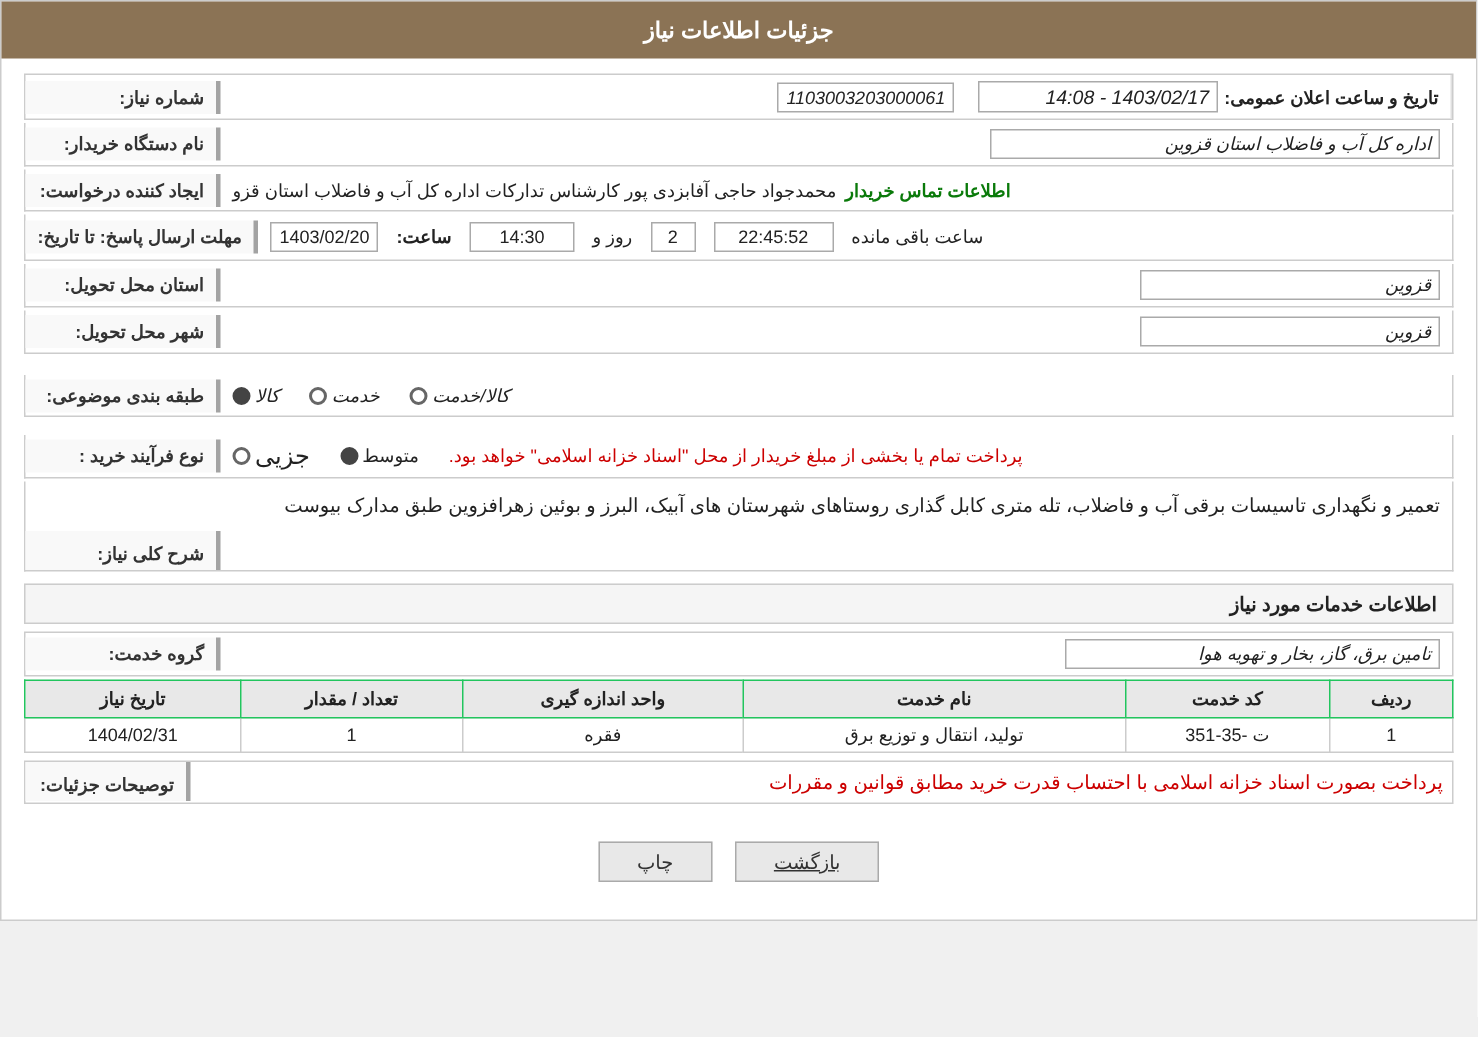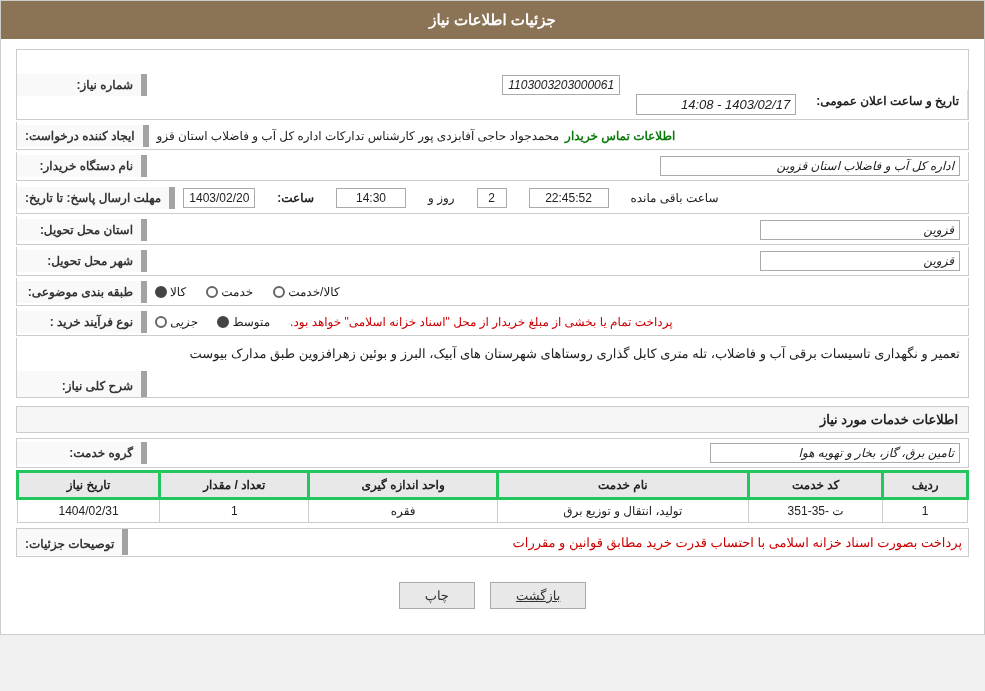--- a/index.html
+++ b/index.html
@@ -45,21 +45,21 @@
     .info-row:last-child {
       border-bottom: none;
     }
     .info-label {
       background: #f9f9f9;
       padding: 4px 8px;
       font-weight: bold;
       white-space: nowrap;
       min-width: 130px;
       text-align: right;
-      border-right: 6px solid #a3a3a3;
+      border-right: 3px solid #a3a3a3;
       color: #333;
       font-size: 12px;
     }
     .info-value {
       padding: 4px 8px;
       flex: 1;
       text-align: right;
       font-size: 12px;
     }
     .input-box {
@@ -75,20 +75,21 @@
       font-weight: bold;
     }
     
     .radio-row {
       display: flex;
       flex-direction: row-reverse;
       align-items: flex-start;
       padding: 4px 8px;
       gap: 15px;
       font-size: 12px;
+      font-style: italic;
     }
     .radio-item {
       display: flex;
       align-items: center;
       gap: 3px;
     }
     .radio-circle {
       width: 12px;
       height: 12px;
       border-radius: 50%;
@@ -102,21 +103,21 @@
     }
     
     .data-table {
       width: 100%;
       border-collapse: collapse;
       border: 1px solid #ccc;
       font-size: 12px;
     }
     .data-table th {
       background: #e8e8e8;
-      border: 3px solid #22c55e;
+      border: 1px solid #22c55e;
       padding: 5px 8px;
       text-align: center;
       font-weight: bold;
     }
     .data-table td {
       border: 1px solid #ccc;
       padding: 4px 8px;
       text-align: center;
     }
     .data-table tr:nth-child(even) td {
@@ -165,69 +166,69 @@
 
   <div class="header-bar">جزئیات اطلاعات نیاز</div>
 
   <div class="content relative-wrapper">
 
     <div class="info-row" style="border:1px solid #ccc; margin-bottom:2px;">
       <div class="info-label">شماره نیاز:</div>
       <div class="info-value">
         <span class="input-box">1103003203000061</span>
       </div>
-      <div style="display:flex; flex-direction:row-reverse; align-items:flex-start; padding: 4px 8px; gap:20px; border-right: 1px solid #e0e0e0; min-width: 300px; margin-top: 40px;">
+      <div style="display:flex; flex-direction:row-reverse; align-items:center; padding: 4px 8px; gap:4px; border-right: 1px solid #e0e0e0; min-width: 300px;">
         <span class="input-box" style="min-width:160px;">1403/02/17 - 14:08</span>
         <span style="font-weight:bold; font-size:12px; white-space:nowrap;">تاریخ و ساعت اعلان عمومی:</span>
+      </div>
+    </div>
+
+    <div class="info-row" style="border:1px solid #ccc; border-top:none; margin-bottom:2px;">
+      <div class="info-label">نام دستگاه خریدار:</div>
+      <div class="info-value">
+        <span class="input-box" style="min-width:300px;">اداره کل آب و فاضلاب استان قزوین</span>
       </div>
     </div>
 
     <div class="info-row" style="border:1px solid #ccc; border-top:none; margin-bottom:2px;">
       <div class="info-label">ایجاد کننده درخواست:</div>
       <div class="info-value" style="display:flex; flex-direction:row-reverse; align-items:center; gap:6px; flex-wrap:wrap;">
         <span style="font-size:12px;">محمدجواد حاجی آفابزدی پور کارشناس تدارکات اداره کل آب و فاضلاب استان قزو</span>
         <a href="#" class="link-green">اطلاعات تماس خریدار</a>
       </div>
     </div>
 
-    <div class="info-row" style="border:1px solid #ccc; border-top:none; margin-bottom:2px;">
-      <div class="info-label">نام دستگاه خریدار:</div>
-      <div class="info-value">
-        <span class="input-box" style="min-width:300px;">اداره کل آب و فاضلاب استان قزوین</span>
-      </div>
-    </div>
-
     <div style="border:1px solid #ccc; border-top:none; margin-bottom:2px; display:flex; flex-direction:row-reverse; align-items:center; flex-wrap:wrap; padding: 4px 0;">
       <div class="info-label" style="min-width:130px;">مهلت ارسال پاسخ: تا تاریخ:</div>
-      <div style="display:flex; flex-direction:row-reverse; align-items:center; gap:22px; padding: 0 8px; flex:1; flex-wrap:wrap;">
+      <div style="display:flex; flex-direction:row-reverse; align-items:center; gap:12px; padding: 0 8px; flex:1; flex-wrap:wrap;">
         <span class="small-box">1403/02/20</span>
         <span style="font-weight:bold; font-size:12px;">ساعت:</span>
         <span class="small-box">14:30</span>
         <span style="font-size:12px;">روز و</span>
         <span class="small-box" style="min-width:30px;">2</span>
         <span class="small-box" style="min-width:80px;">22:45:52</span>
         <span style="font-size:12px;">ساعت باقی مانده</span>
       </div>
     </div>
 
     <div class="info-row" style="border:1px solid #ccc; border-top:none; margin-bottom:2px;">
       <div class="info-label">استان محل تحویل:</div>
       <div class="info-value">
         <span class="input-box" style="min-width:200px;">قزوین</span>
       </div>
     </div>
 
-    <div class="info-row" style="border:1px solid #ccc; border-top:none; margin-bottom:2px;">
+    <div class="info-row" style="border:1px solid #ccc; border-top:none; margin-bottom:14px;">
       <div class="info-label">شهر محل تحویل:</div>
       <div class="info-value">
         <span class="input-box" style="min-width:200px;">قزوین</span>
       </div>
     </div>
 
-    <div class="info-row" style="border:1px solid #ccc; border-top:none; margin-bottom:2px;">
+    <div class="info-row" style="border:1px solid #ccc; border-top:none; margin-bottom:12px;">
       <div class="info-label">طبقه بندی موضوعی:</div>
       <div class="info-value radio-row" style="flex-direction:row-reverse; gap:20px;">
         <div class="radio-item">
           <span style="font-size:12px;">کالا</span>
           <span class="radio-circle selected"></span>
         </div>
         <div class="radio-item">
           <span style="font-size:12px;">خدمت</span>
           <span class="radio-circle"></span>
         </div>
@@ -235,21 +236,21 @@
           <span style="font-size:12px;">کالا/خدمت</span>
           <span class="radio-circle"></span>
         </div>
       </div>
     </div>
 
     <div class="info-row" style="border:1px solid #ccc; border-top:none; margin-bottom:2px; flex-wrap:wrap;">
       <div class="info-label">نوع فرآیند خرید :</div>
       <div class="info-value" style="display:flex; flex-direction:row-reverse; align-items:center; gap:20px; flex-wrap:wrap;">
         <div class="radio-item">
-          <span style="font-size:12px;font-style:italic;">جزیی</span>
+          <span style="font-size:16px;">جزیی</span>
           <span class="radio-circle"></span>
         </div>
         <div class="radio-item">
           <span style="font-size:12px;">متوسط</span>
           <span class="radio-circle selected"></span>
         </div>
         <span style="font-size:12px; color:#c00;">پرداخت تمام یا بخشی از مبلغ خریدار از محل "اسناد خزانه اسلامی" خواهد بود.</span>
       </div>
     </div>
 

